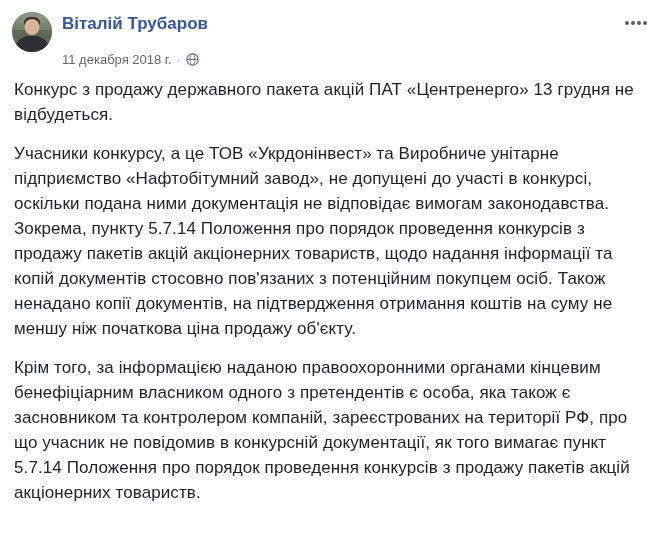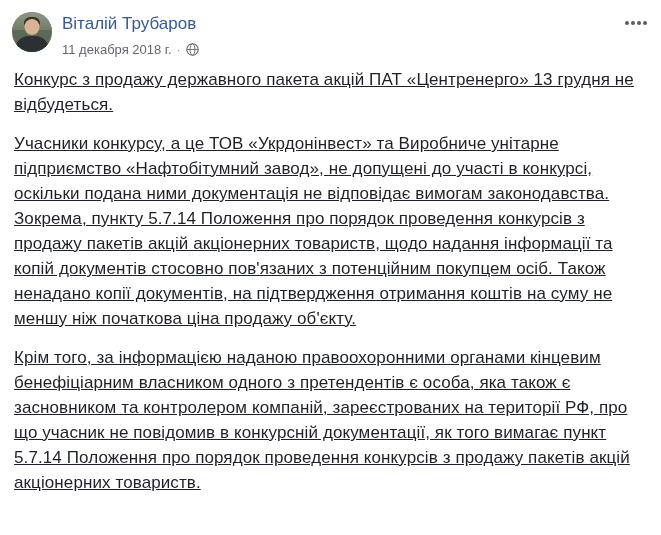--- a/index.html
+++ b/index.html
@@ -65,28 +65,28 @@
     border-radius: 8px 8px 2px 2px;
     background: #3c2f26;
   }
   .header-text {
     margin-left: 10px;
     padding-top: 1px;
   }
   .author-name {
     font-size: 17px;
     line-height: 21px;
-    font-weight: normal;
+    font-weight: bold;
     color: #365899;
     cursor: pointer;
   }
   .meta-row {
     display: flex;
     align-items: center;
-    margin-top: 8px;
+    margin-top: 18px;
     font-size: 13px;
     color: #616770;
   }
   .timestamp {
     cursor: pointer;
   }
   .meta-dot {
     margin: 0 5px;
     color: #90949c;
     font-size: 13px;
@@ -111,21 +111,20 @@
   }
   .menu-button span {
     display: block;
     width: 4px;
     height: 4px;
     border-radius: 50%;
     background: #5a5d63;
   }
   .post-body {
     padding: 10px 10px 0 14px;
-    text-decoration: underline;
   }
   .post-body p {
     margin: 0 0 14px 0;
     font-size: 17px;
     line-height: 25px;
     color: #1d2129;
     letter-spacing: 0.1px;
   }
   .post-body p:last-child {
     margin-bottom: 8px;

